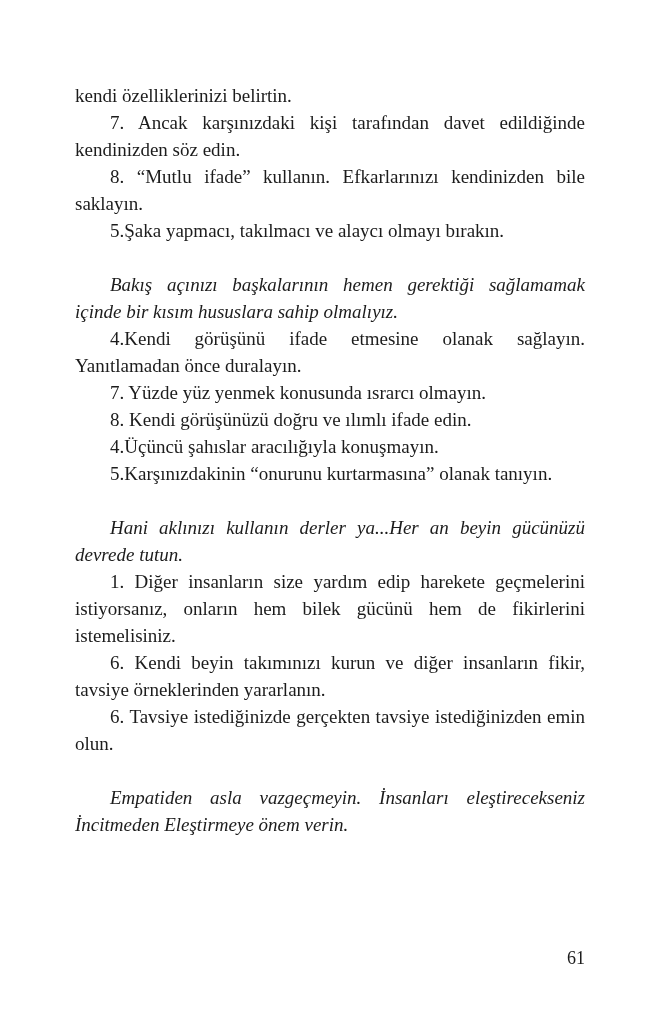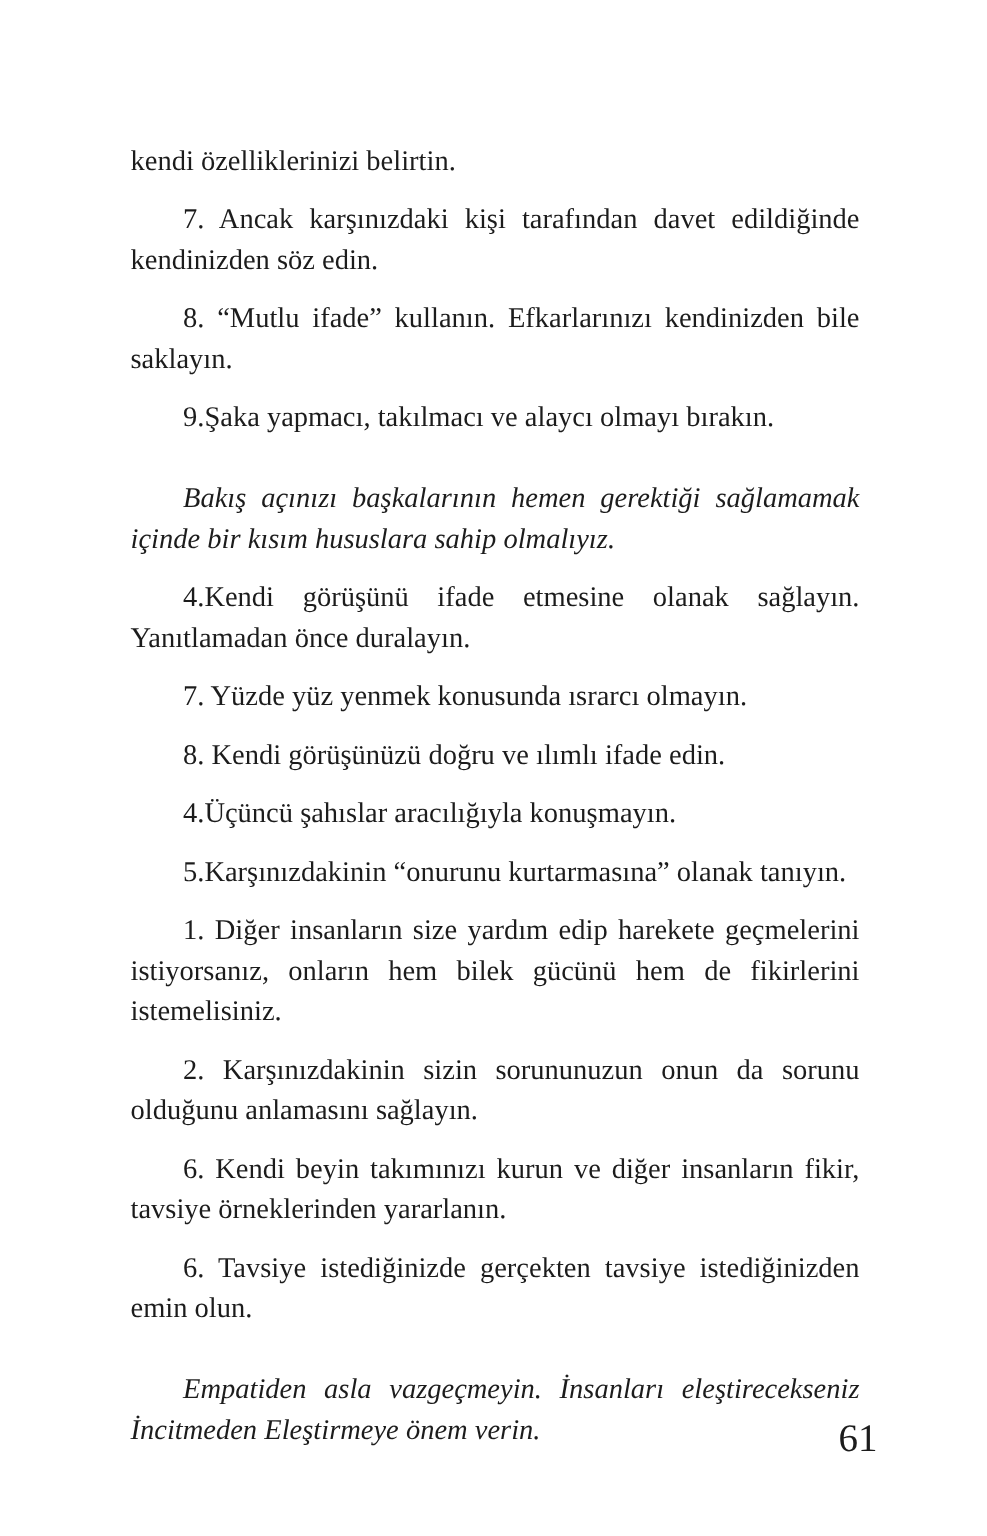--- a/index.html
+++ b/index.html
@@ -20,57 +20,57 @@
     box-sizing: border-box;
   }
   .text-block {
     position: absolute;
     top: 82px;
     left: 75px;
     width: 510px;
     text-align: justify;
   }
   .text-block p {
-    margin: 12px;
+    margin: 0;
     padding: 0;
   }
   .text-block p.plain {
     text-indent: 0;
   }
   .text-block p.indent {
     text-indent: 35px;
   }
   .text-block p.italic-lead {
     font-style: italic;
     text-indent: 35px;
     margin-top: 27px;
   }
   .page-number {
     position: absolute;
     top: 945px;
     right: 73px;
-    font-size: 26px;
+    font-size: 18px;
     color: #1c1c1c;
   }
 </style>
 </head>
 <body>
 
 <div class="book-page">
   <div class="text-block">
       <p class="plain">kendi özelliklerinizi belirtin.</p>
       <p class="indent">7. Ancak karşınızdaki kişi tarafından davet edildiğinde kendinizden söz edin.</p>
       <p class="indent">8. “Mutlu ifade” kullanın. Efkarlarınızı kendinizden bile saklayın.</p>
-      <p class="indent">9.Şaka yapmacı, takılmacı ve alaycı olmayı bırakın.</p>
+      <p class="indent">5.Şaka yapmacı, takılmacı ve alaycı olmayı bırakın.</p>
       <p class="italic-lead">Bakış açınızı başkalarının hemen gerektiği sağlamamak içinde bir kısım hususlara sahip olmalıyız.</p>
       <p class="indent">4.Kendi görüşünü ifade etmesine olanak sağlayın. Yanıtlamadan önce duralayın.</p>
       <p class="indent">7. Yüzde yüz yenmek konusunda ısrarcı olmayın.</p>
       <p class="indent">8. Kendi görüşünüzü doğru ve ılımlı ifade edin.</p>
       <p class="indent">4.Üçüncü şahıslar aracılığıyla konuşmayın.</p>
       <p class="indent">5.Karşınızdakinin “onurunu kurtarmasına” olanak tanıyın.</p>
+      <p class="italic-lead">Hani aklınızı kullanın derler ya...Her an beyin gücünüzü devrede tutun.</p>
       <p class="indent">1. Diğer insanların size yardım edip harekete geçmelerini istiyorsanız, onların hem bilek gücünü hem de fikirlerini istemelisiniz.</p>
-      <p class="indent">2. Karşınızdakinin sizin sorununuzun onun da sorunu olduğunu anlamasını sağlayın.</p>
       <p class="indent">6. Kendi beyin takımınızı kurun ve diğer insanların fikir, tavsiye örneklerinden yararlanın.</p>
       <p class="indent">6. Tavsiye istediğinizde gerçekten tavsiye istediğinizden emin olun.</p>
       <p class="italic-lead">Empatiden asla vazgeçmeyin. İnsanları eleştirecekseniz İncitmeden Eleştirmeye önem verin.</p>
     </div>
   <div class="page-number">61</div>
 </div>
 
 </body></html>

